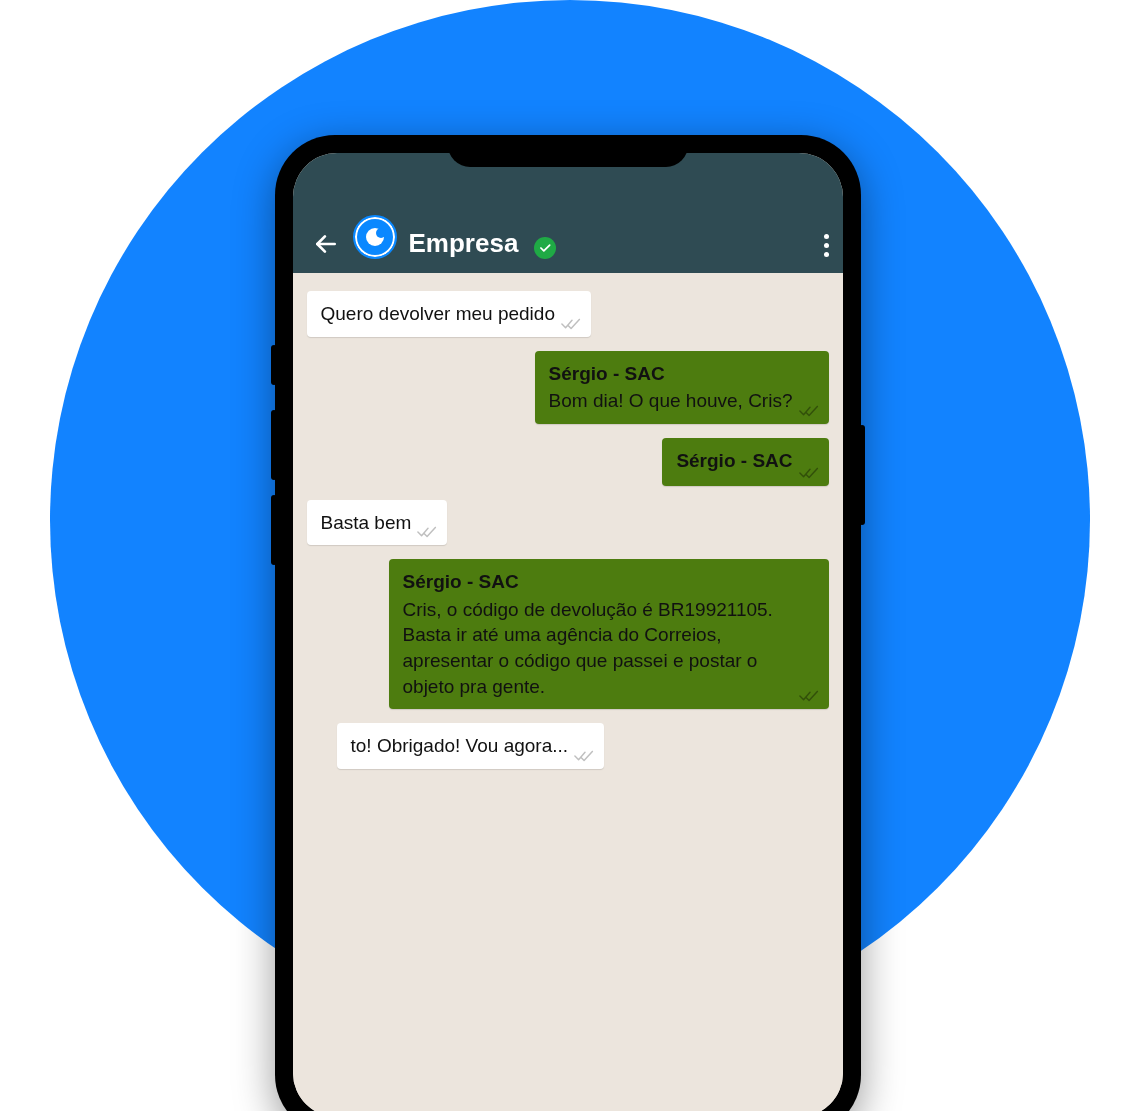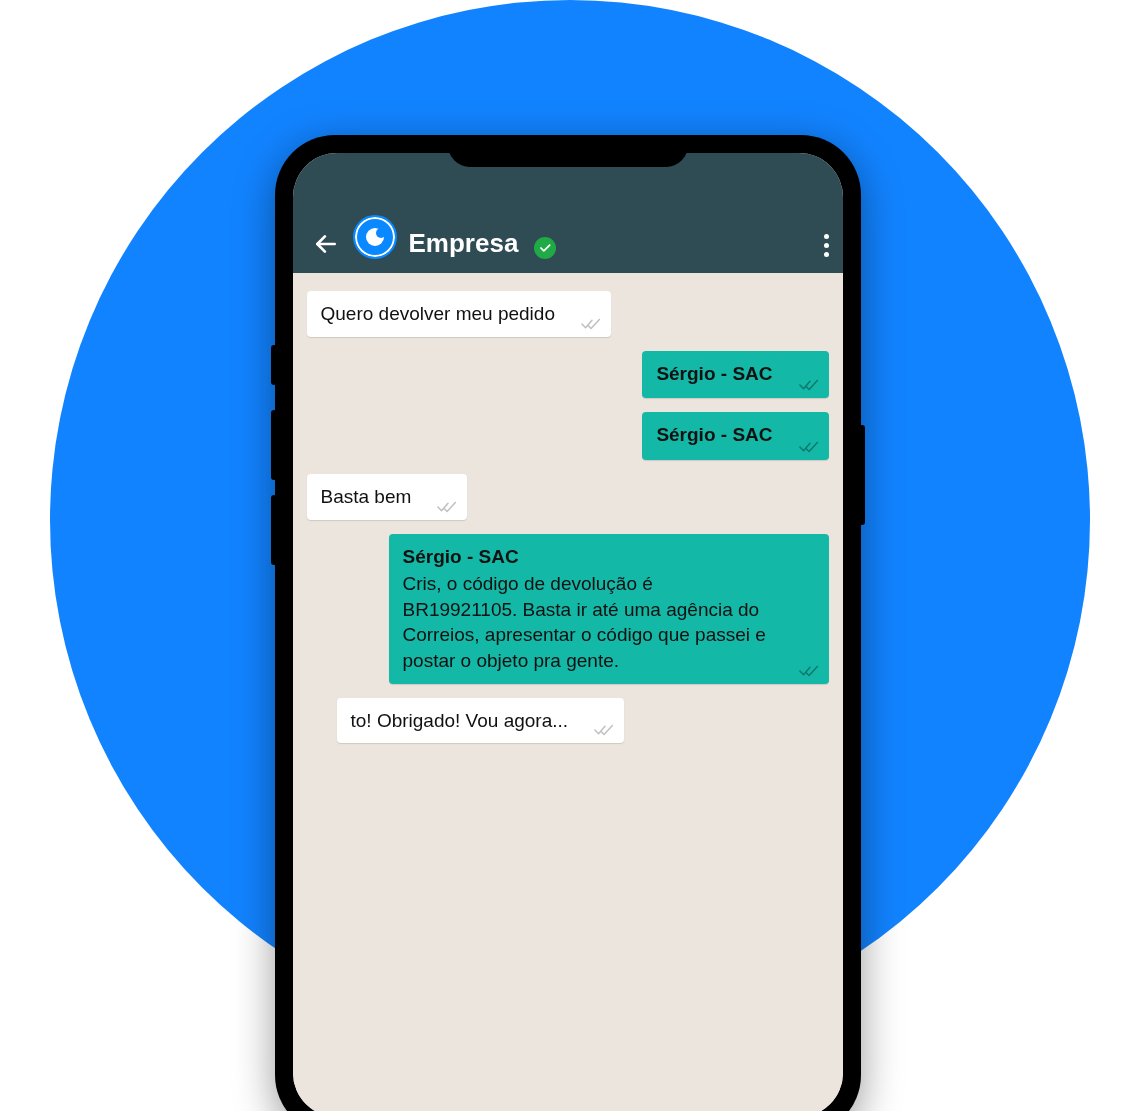--- a/index.html
+++ b/index.html
@@ -137,33 +137,33 @@
     overflow: hidden;
     padding: 18px 14px 0 14px;
     background: #ece5dd;
     display: flex;
     flex-direction: column;
     gap: 14px;
   }
   .bubble {
     max-width: 82%;
     border-radius: 4px;
-    padding: 10px 56px 10px 14px;
+    padding: 10px 36px 10px 14px;
     position: relative;
     font-size: 19px;
     line-height: 1.35;
     box-shadow: 0 1px 1px rgba(0,0,0,0.12);
   }
   .bubble.incoming {
     background: #ffffff;
     align-self: flex-start;
     color: #111;
   }
   .bubble.outgoing {
-    background: #14b8a6;
+    background: #4d7c0f;
     align-self: flex-end;
     color: #111;
   }
   .bubble .sender {
     font-weight: bold;
     display: block;
     margin-bottom: 2px;
   }
   .ticks {
     position: absolute;
@@ -219,20 +219,21 @@
         <span>Quero devolver meu pedido</span>
         <span class="ticks">
           <svg viewBox="0 0 24 14">
               <path d="M1 7 L5 11 L12 3 M8 9 L11 12 L20 2" fill="none" stroke="currentColor" stroke-width="1.6" stroke-linecap="round" stroke-linejoin="round"></path>
             </svg>
         </span>
       </div>
 
       <div class="bubble outgoing">
         <span class="sender">Sérgio - SAC</span>
+        <span>Bom dia! O que houve, Cris?</span>
         <span class="ticks">
           <svg viewBox="0 0 24 14">
               <path d="M1 7 L5 11 L12 3 M8 9 L11 12 L20 2" fill="none" stroke="currentColor" stroke-width="1.6" stroke-linecap="round" stroke-linejoin="round"></path>
             </svg>
         </span>
       </div>
 
 
 
       <div class="bubble outgoing" style="max-width:420px">

